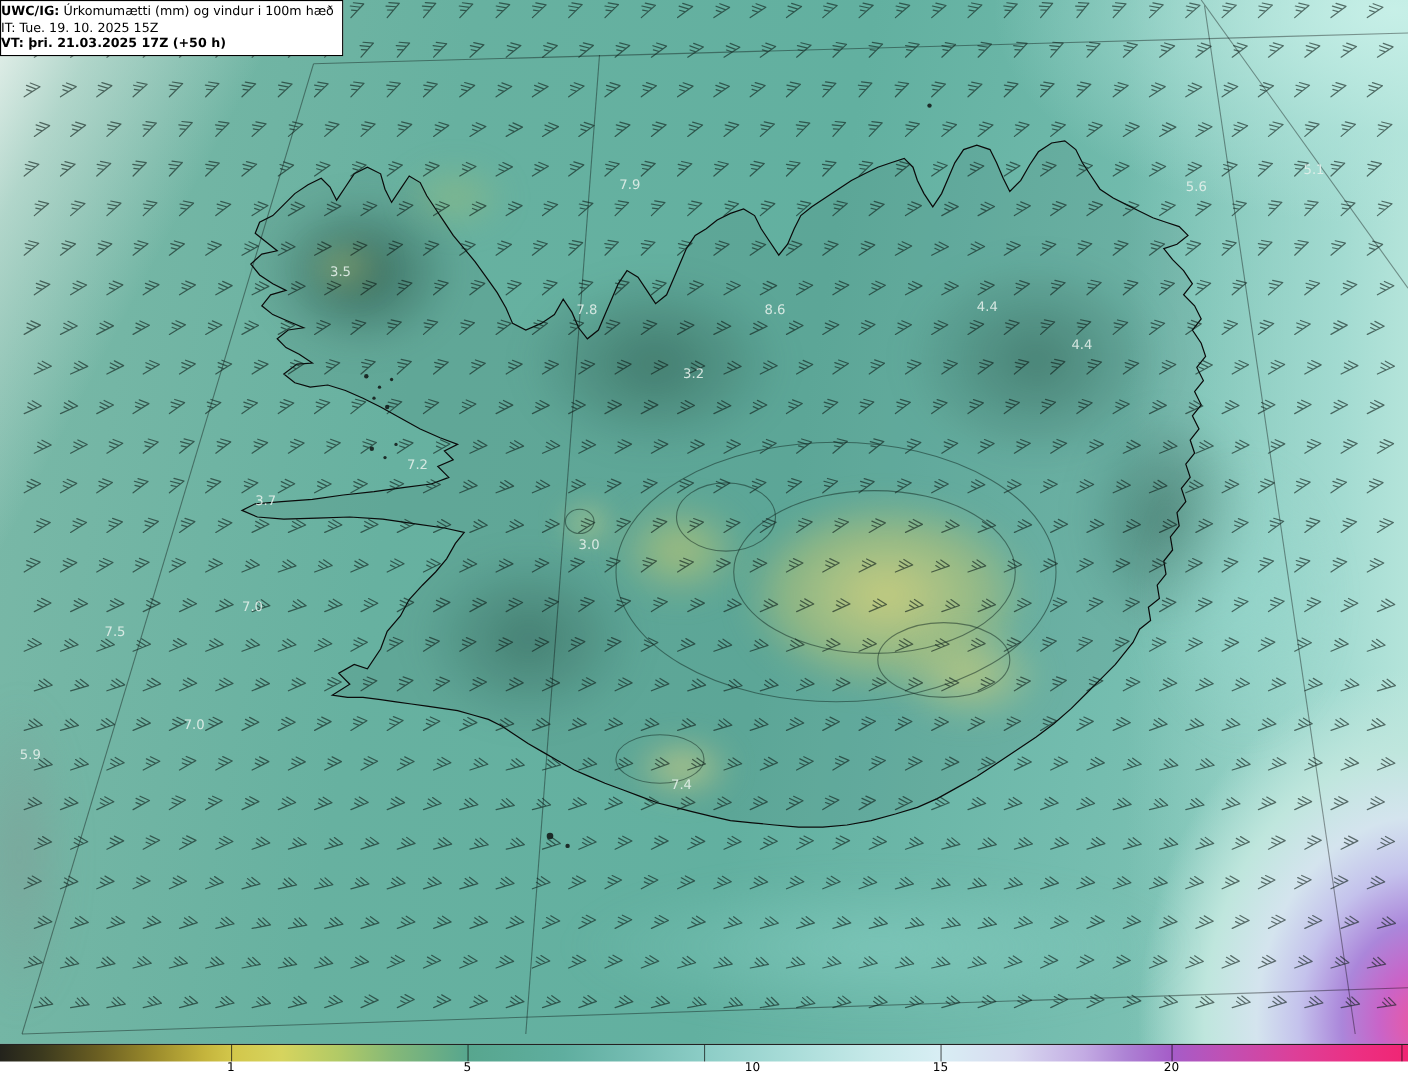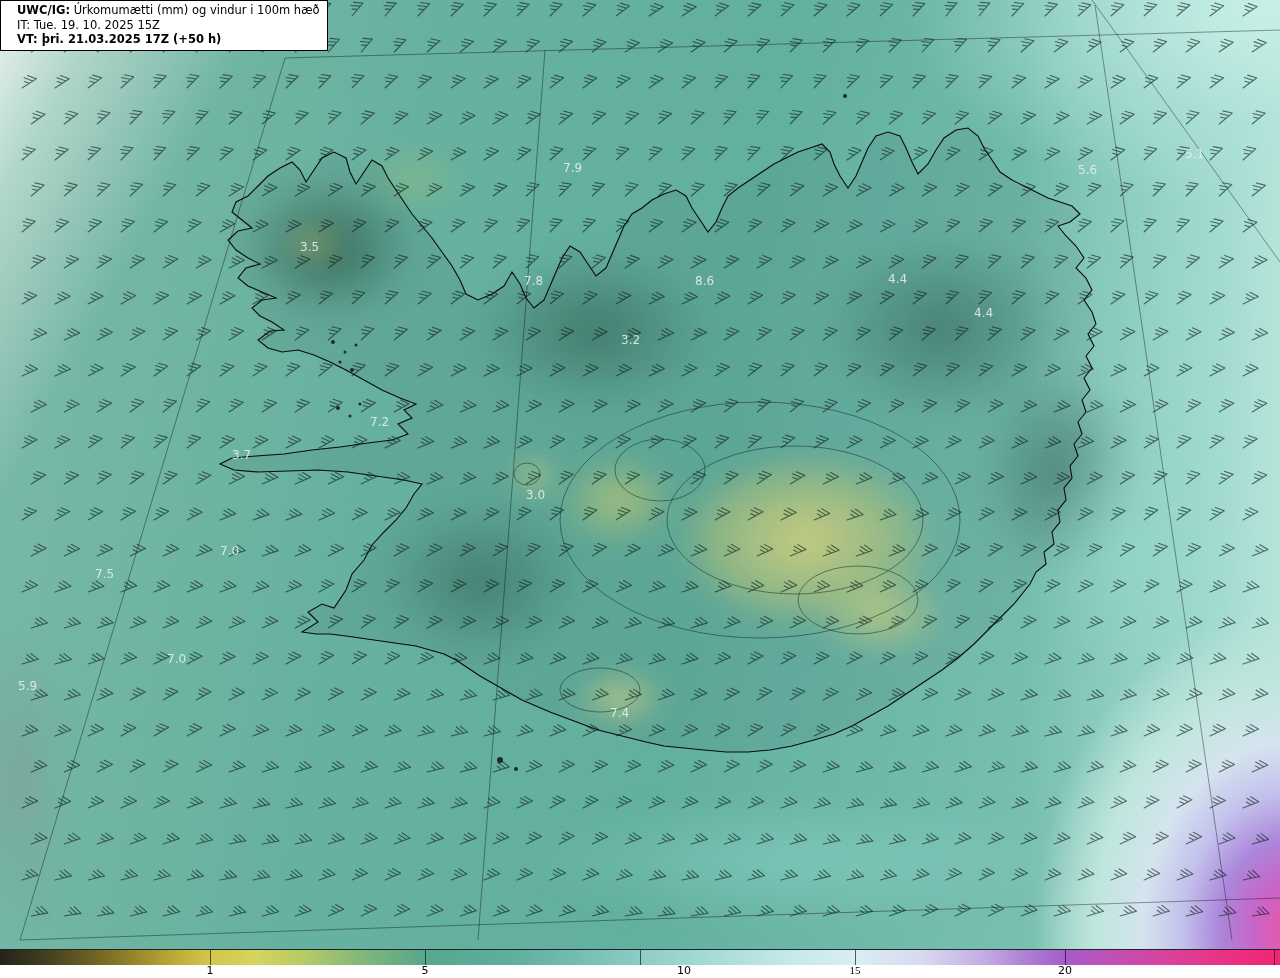--- a/index.html
+++ b/index.html
@@ -40,21 +40,21 @@
   #graticule line{stroke:rgba(0,0,0,0.38);stroke-width:1;}
   #coastline path, #coastline circle{stroke:#0a0a0a;stroke-width:1.1;fill:rgba(25,55,45,0.08);}
   #coastline circle{fill:rgba(10,10,10,0.8);stroke:none;}
   #contour-rings ellipse{stroke:rgba(15,38,32,0.5);stroke-width:1;fill:none;}
   #wind-barbs path{stroke:rgba(14,30,26,0.62);stroke-width:1.1;fill:none;stroke-linecap:round;}
   #contour-labels text{fill:#e6f1ec;font-size:12px;font-family:"DejaVu Sans","Liberation Sans",sans-serif;opacity:0.88;}
 
   
   .title-box{
     position:absolute;left:0;top:0;background:#ffffff;border:1px solid #000;
-    padding:2px 7px 3px 16px;font-size:11.5px;line-height:1.28;color:#000;white-space:nowrap;
+    padding:2px 7px 3px 0;font-size:11.5px;line-height:1.28;color:#000;white-space:nowrap;
   }
   .title-box .b{font-weight:bold;}
 
   
   .colorbar{position:absolute;left:0;bottom:0;width:1280px;height:29px;background:#ffffff;}
   .cb-grad{position:absolute;left:0;top:0;width:1280px;height:16px;border-top:1px solid #222;}
   .cb-tick{position:absolute;top:0;width:1px;height:16px;background:rgba(10,10,10,0.65);}
   .cb-labels{position:absolute;left:0;top:16px;width:1280px;height:13px;background:#ffffff;}
   .cb-labels span{position:absolute;top:-1px;font-size:11px;color:#000;transform:translateX(-50%);}
 </style>
@@ -1154,19 +1154,19 @@
         <div class="cb-tick" style="left: 33.2%;"></div>
         <div class="cb-tick" style="left: 50%;"></div>
         <div class="cb-tick" style="left: 66.8%;"></div>
         <div class="cb-tick" style="left: 83.2%;"></div>
         <div class="cb-tick" style="left: 99.5%;"></div>
       </div>
     <div class="cb-labels" id="cb-labels">
         <span style="left: 16.4%;">1</span>
         <span style="left: 33.2%;">5</span>
         <span style="left: 50%; margin-left: 44px;">10</span>
-        <span style="left: 66.8%; font-family: Liberation Serif, serif;">15</span>
+        <span style="left: 66.8%;">15</span>
         <span style="left: 83.2%;">20</span>
         <span style="left: 99.5%; transform: translateX(-85%); margin-top: 40px;">50</span>
       </div>
   </div>
 
 </div>
 
 </body></html>

